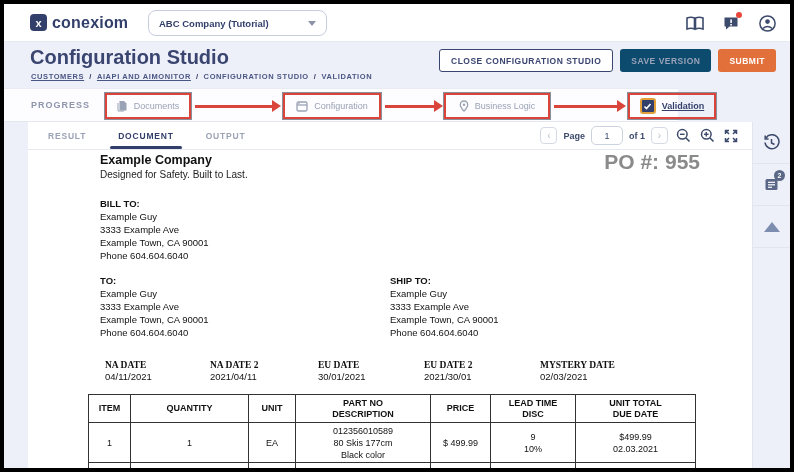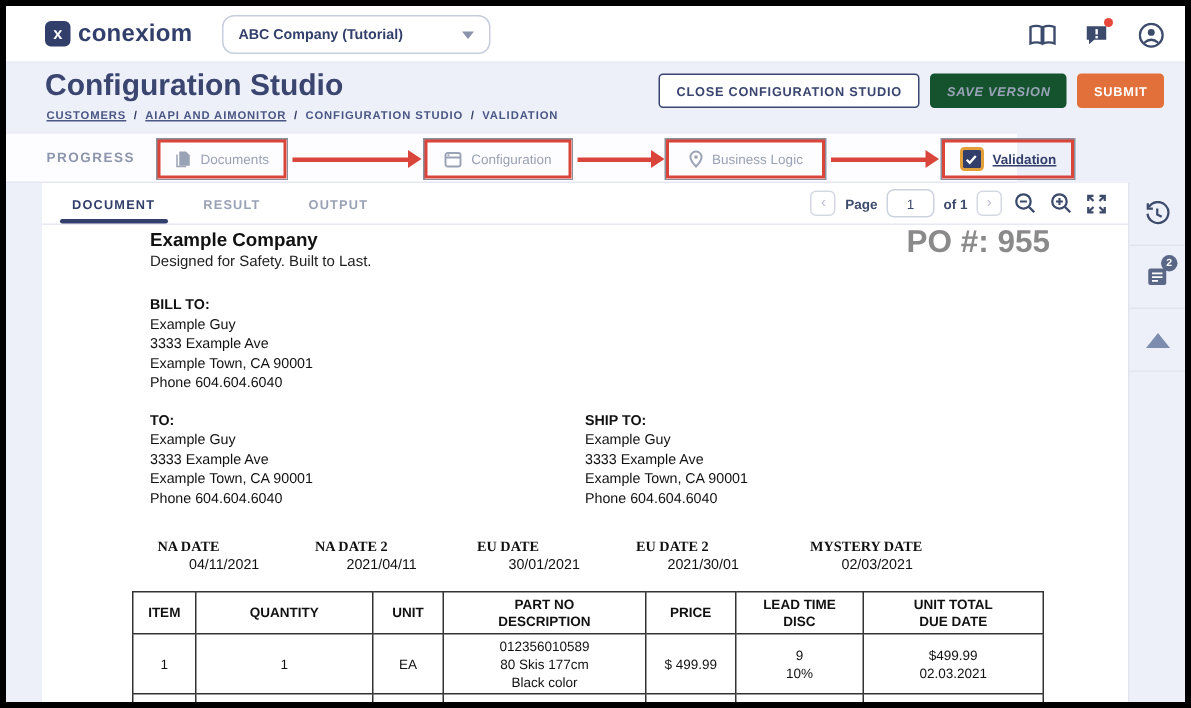--- a/index.html
+++ b/index.html
@@ -22,21 +22,21 @@
 
   
   .titlebar { position:absolute; left:0; top:38px; width:786px; height:46px; background:#eef0f9; }
   .page-title { position:absolute; left:26px; top:4px; font-size:20px; font-weight:600; color:#3a4570; }
   .crumbs { position:absolute; left:27px; top:30px; font-size:7.5px; font-weight:bold; letter-spacing:.6px; color:#4a5684; display:flex; gap:5px; align-items:center; }
   .crumbs .lnk { text-decoration:underline; cursor:pointer; }
   .crumbs .sep { color:#2f3a5f; font-weight:bold; }
   .actions { position:absolute; right:14px; top:7px; display:flex; gap:7px; }
   .btn { font-size:8.5px; font-weight:bold; letter-spacing:.5px; border-radius:3px; padding:0 11px; height:23px; display:flex; align-items:center; cursor:pointer; font-family:"Liberation Sans",sans-serif; }
   .btn-close { background:#fff; border:1.5px solid #3a4570; color:#3a4570; }
-  .btn-save { background:#14532d; border:none; color:#9aa3b8; cursor:default;font-style:italic; }
+  .btn-save { background:#0c4a6e; border:none; color:#9aa3b8; cursor:default; }
   .btn-submit { background:#e2703a; border:none; color:#fff; }
 
   
   .progressbar { position:absolute; left:0; top:84px; width:674px; height:34px; background:#fdfdff; border-top:1px solid #e9ebf4; border-bottom:1px solid #e4e7f1; }
   .prog-label { position:absolute; left:27px; top:11px; font-size:9px; font-weight:bold; letter-spacing:1px; color:#8e96ad; }
   .step-box { position:absolute; top:4px; height:26px; border:2px solid #d9453a; box-shadow:0 0 0 1px #8a8f9b; background:transparent; display:flex; align-items:center; justify-content:center; gap:6px; }
   .step-label { font-size:9px; color:#9aa2b5; cursor:pointer; }
   .step-label.active { color:#323f6b; font-weight:bold; text-decoration:underline; }
   .arrow { position:absolute; top:15.5px; height:3px; background:#d9453a; }
   .arrow:after { content:""; position:absolute; right:-8px; top:-4.5px; width:0; height:0; border-left:9px solid #d9453a; border-top:6px solid transparent; border-bottom:6px solid transparent; }
@@ -63,21 +63,21 @@
   
   .docarea { position:relative; flex:1; overflow:hidden; font-family:"Liberation Sans",sans-serif; color:#111; }
   .doc-company { position:absolute; left:72px; top:3px; font-size:12.5px; font-weight:bold; }
   .doc-tagline { position:absolute; left:72px; top:19px; font-size:10px; color:#222; }
   .doc-po { position:absolute; right:52px; top:0px; font-size:21px; font-weight:bold; color:#8a8a8a; }
   .addr { position:absolute; font-size:9.5px; line-height:13px; }
   .addr .hd { font-weight:bold; }
   .dates { position:absolute; left:0; top:210px; width:100%; height:30px; }
   .datecol { position:absolute; text-align:left; }
   .datecol .dl { font-size:9.5px; font-weight:bold;font-family:Liberation Serif, serif; }
-  .datecol .dv { font-size:9.5px; margin-top:1px;margin-left:21px; }
+  .datecol .dv { font-size:9.5px; margin-top:1px; }
   table.po { position:absolute; left:60px; top:244px; border-collapse:collapse; table-layout:fixed; }
   table.po th, table.po td { border:1px solid #333; font-size:9px; text-align:center; vertical-align:middle; padding:1px 2px; }
   table.po th { font-weight:bold; height:28px; line-height:11px; }
   table.po td { height:40px; line-height:12px; }
 </style>
 </head>
 <body>
 
 <div class="frame">
 <div class="inner">
@@ -172,22 +172,22 @@
       </span>
       <span class="step-label active">Validation</span>
     </div>
   </div>
 
   <div class="main">
     <div class="gutter"></div>
 
     <div class="panel">
       <div class="tabsrow">
+        <div class="tab">RESULT</div>
         <div class="tab active">DOCUMENT</div>
-        <div class="tab">RESULT</div>
         <div class="tab">OUTPUT</div>
 
         <div class="pager">
           <div class="chev">‹</div>
           <span class="plabel">Page</span>
           <input class="page-input" value="1" style="">
           <span class="plabel">of 1</span>
           <div class="chev">›</div>
           <div class="zico">
             <svg width="15" height="15" viewBox="0 0 15 15">

